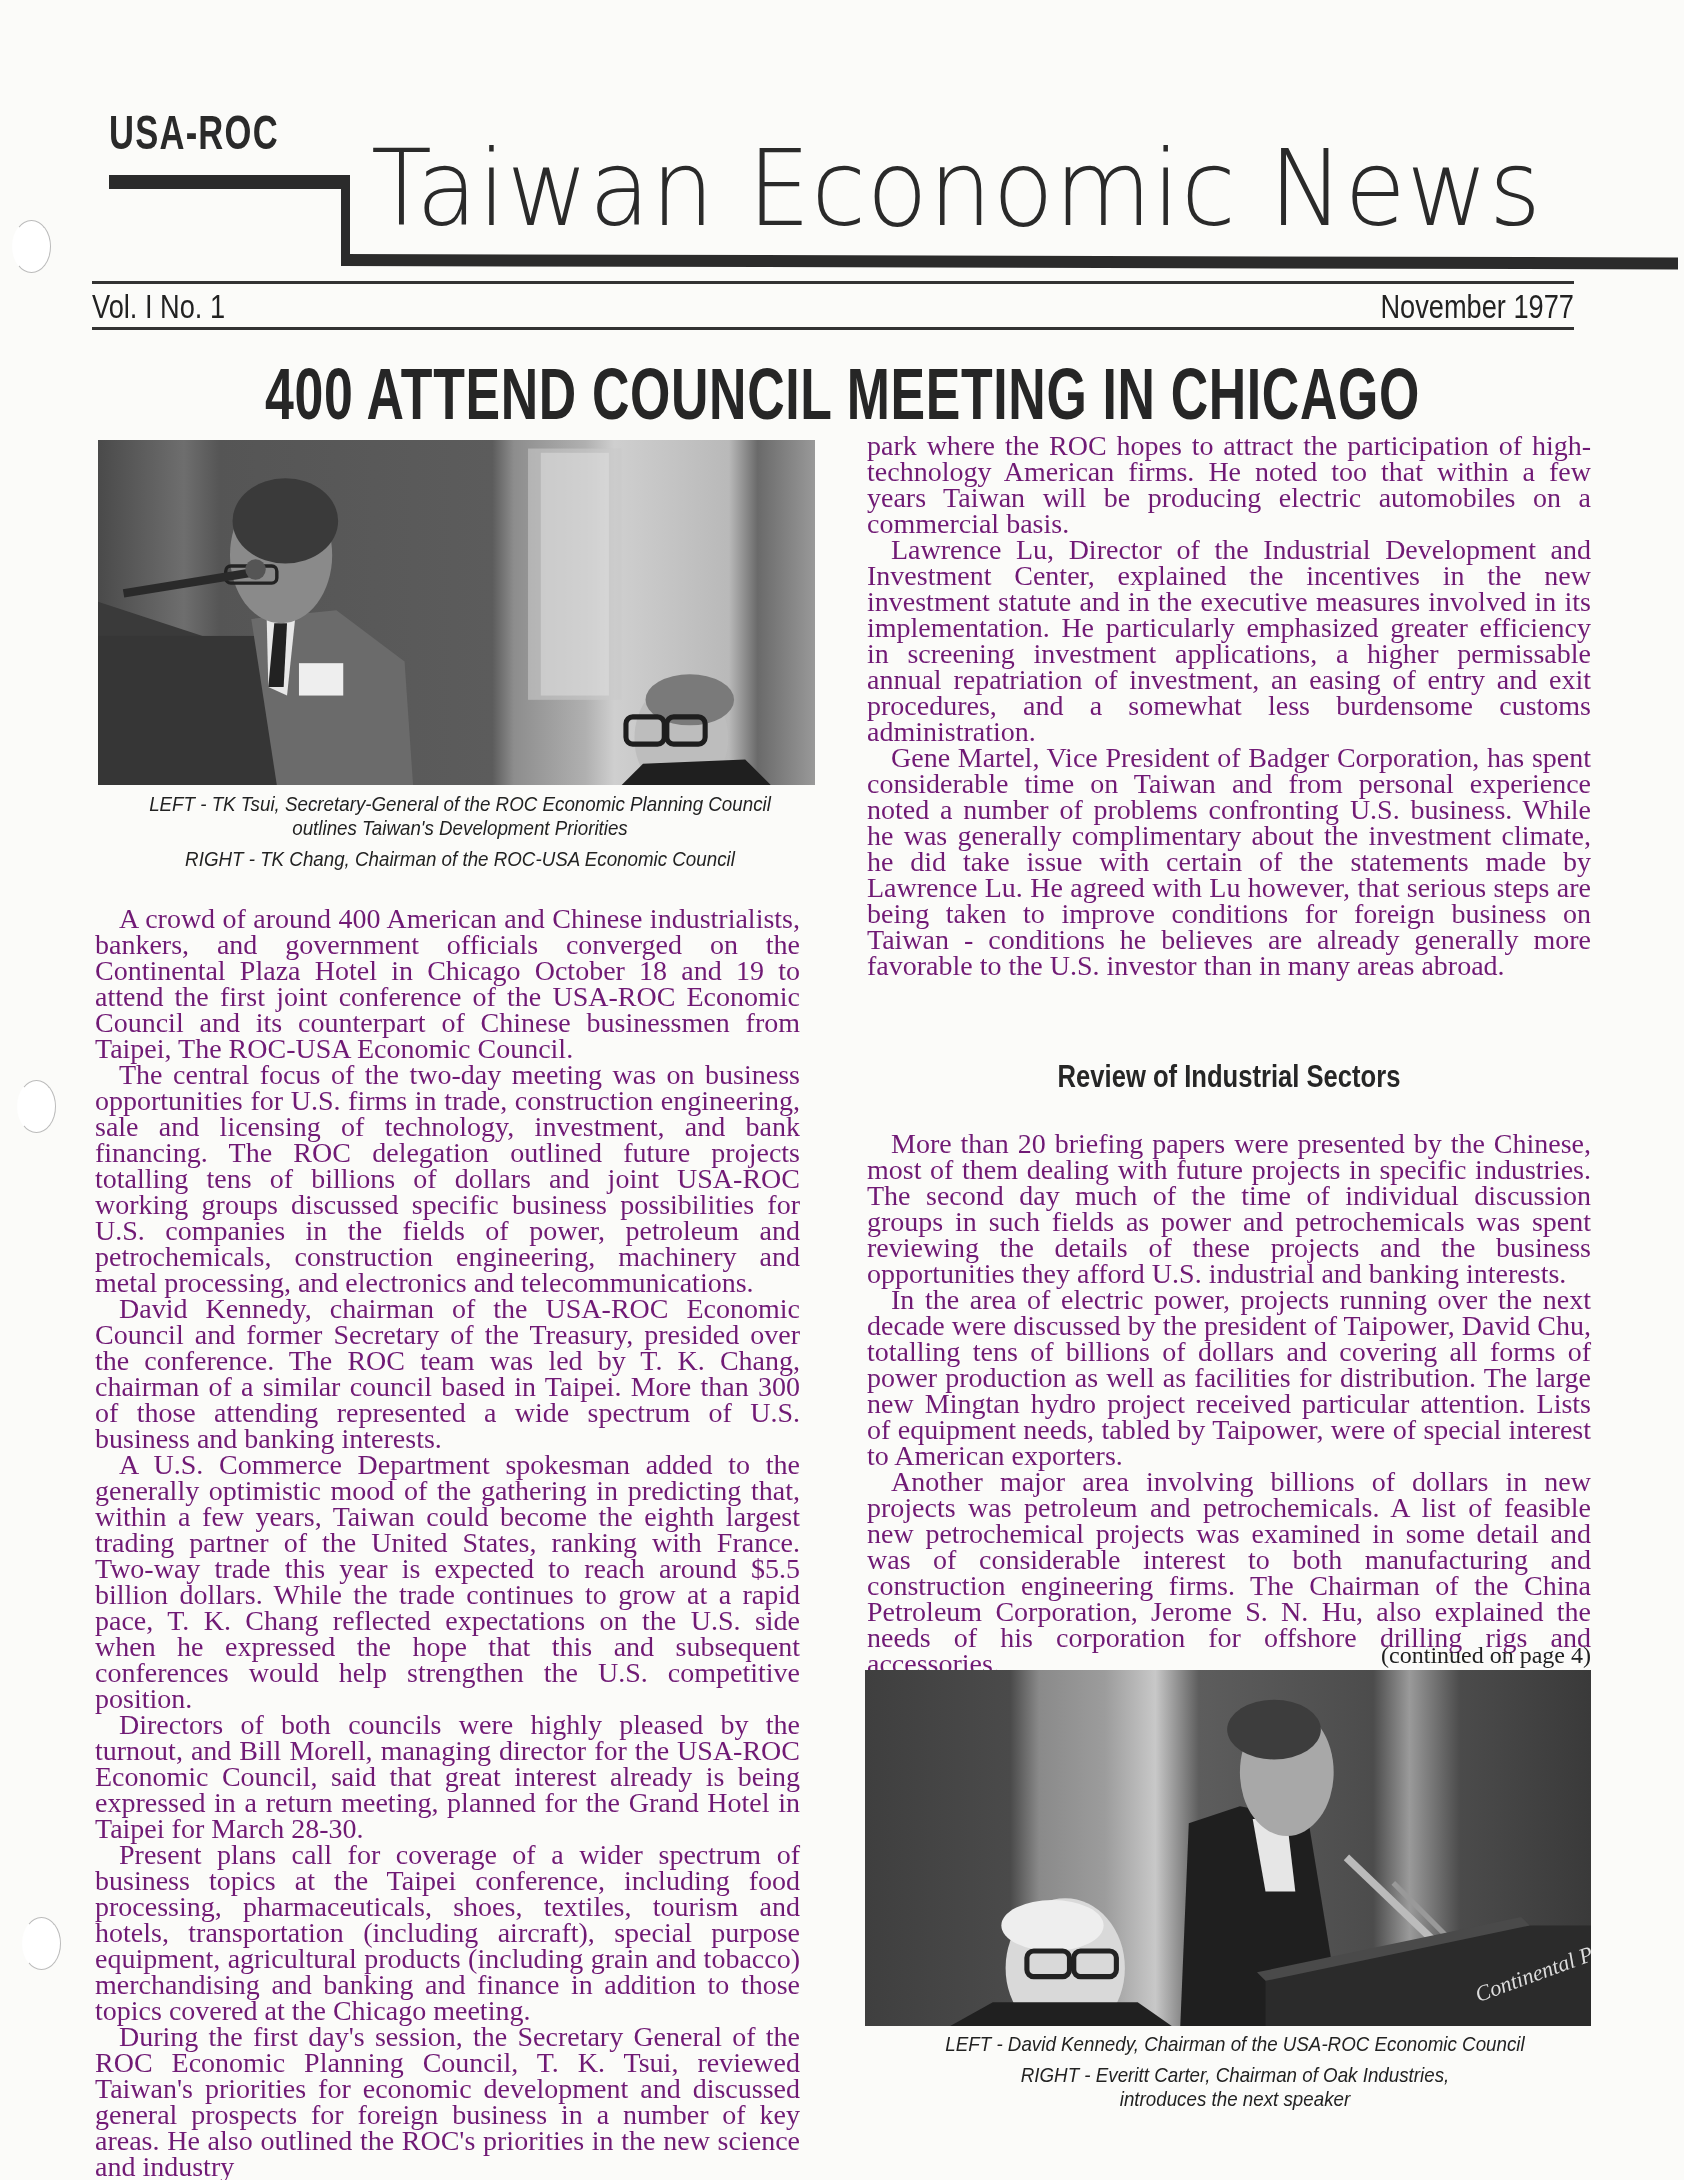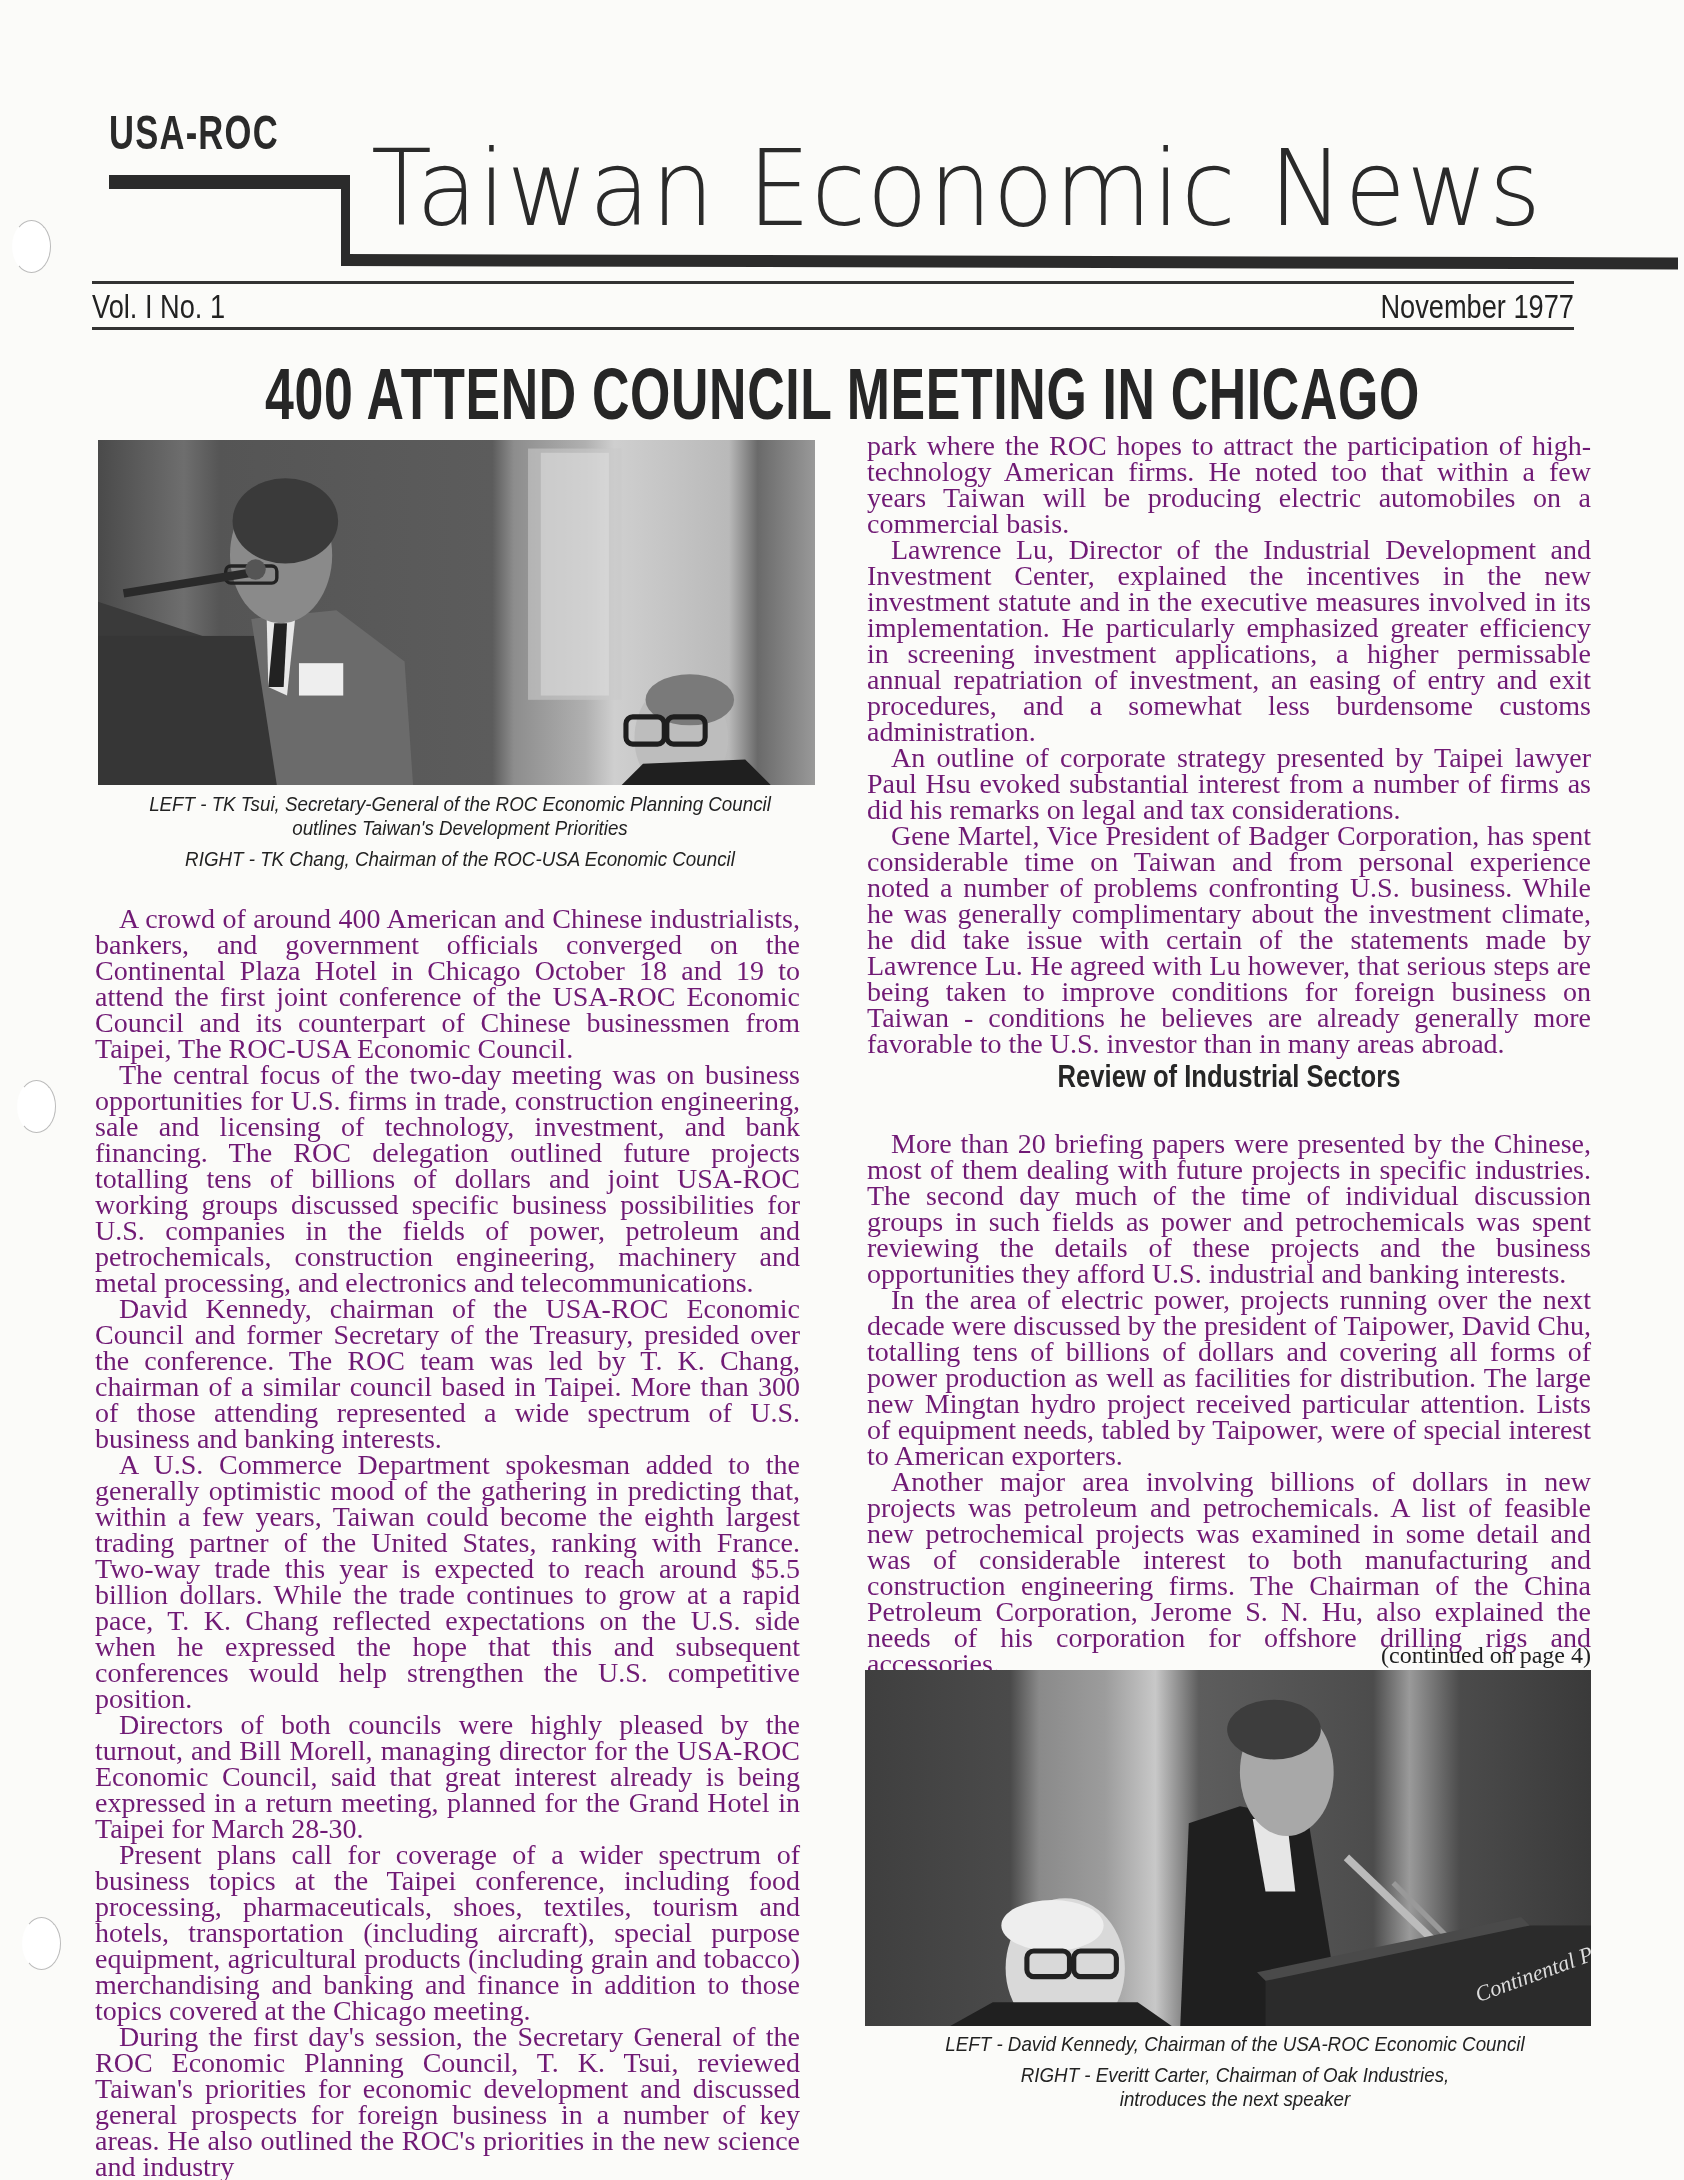--- a/index.html
+++ b/index.html
@@ -155,21 +155,20 @@
     <p>David Kennedy, chairman of the USA-ROC Economic Council and former Secretary of the Treasury, presided over the conference. The ROC team was led by T. K. Chang, chairman of a similar council based in Taipei. More than 300 of those attending represented a wide spectrum of U.S. business and banking interests.</p>
     <p>A U.S. Commerce Department spokesman added to the generally optimistic mood of the gathering in predicting that, within a few years, Taiwan could become the eighth largest trading partner of the United States, ranking with France. Two-way trade this year is expected to reach around $5.5 billion dollars. While the trade continues to grow at a rapid pace, T. K. Chang reflected expectations on the U.S. side when he expressed the hope that this and subsequent conferences would help strengthen the U.S. competitive position.</p>
     <p>Directors of both councils were highly pleased by the turnout, and Bill Morell, managing director for the USA-ROC Economic Council, said that great interest already is being expressed in a return meeting, planned for the Grand Hotel in Taipei for March 28-30.</p>
     <p>Present plans call for coverage of a wider spectrum of business topics at the Taipei conference, including food processing, pharmaceuticals, shoes, textiles, tourism and hotels, transportation (including aircraft), special purpose equipment, agricultural products (including grain and tobacco) merchandising and banking and finance in addition to those topics covered at the Chicago meeting.</p>
     <p>During the first day's session, the Secretary General of the ROC Economic Planning Council, T. K. Tsui, reviewed Taiwan's priorities for economic development and discussed general prospects for foreign business in a number of key areas. He also outlined the ROC's priorities in the new science and industry</p>
   </div>
 
   <div class="col col-right-a">
     <p class="noindent">park where the ROC hopes to attract the participation of high-technology American firms. He noted too that within a few years Taiwan will be producing electric automobiles on a commercial basis.</p>
     <p>Lawrence Lu, Director of the Industrial Development and Investment Center, explained the incentives in the new investment statute and in the executive measures involved in its implementation. He particularly emphasized greater efficiency in screening investment applications, a higher permissable annual repatriation of investment, an easing of entry and exit procedures, and a somewhat less burdensome customs administration.</p>
-    <p>An outline of corporate strategy presented by Taipei lawyer Paul Hsu evoked substantial interest from a number of firms as did his remarks on legal and tax considerations.</p>
     <p>Gene Martel, Vice President of Badger Corporation, has spent considerable time on Taiwan and from personal experience noted a number of problems confronting U.S. business. While he was generally complimentary about the investment climate, he did take issue with certain of the statements made by Lawrence Lu. He agreed with Lu however, that serious steps are being taken to improve conditions for foreign business on Taiwan - conditions he believes are already generally more favorable to the U.S. investor than in many areas abroad.</p>
   </div>
 
   <h2 class="subhead" style="margin:0;">Review of Industrial Sectors</h2>
 
   <div class="col col-right-b">
     <p>More than 20 briefing papers were presented by the Chinese, most of them dealing with future projects in specific industries. The second day much of the time of individual discussion groups in such fields as power and petrochemicals was spent reviewing the details of these projects and the business opportunities they afford U.S. industrial and banking interests.</p>
     <p>In the area of electric power, projects running over the next decade were discussed by the president of Taipower, David Chu, totalling tens of billions of dollars and covering all forms of power production as well as facilities for distribution. The large new Mingtan hydro project received particular attention. Lists of equipment needs, tabled by Taipower, were of special interest to American exporters.</p>
     <p>Another major area involving billions of dollars in new projects was petroleum and petrochemicals. A list of feasible new petrochemical projects was examined in some detail and was of considerable interest to both manufacturing and construction engineering firms. The Chairman of the China Petroleum Corporation, Jerome S. N. Hu, also explained the needs of his corporation for offshore drilling rigs and accessories.</p>
   </div>

